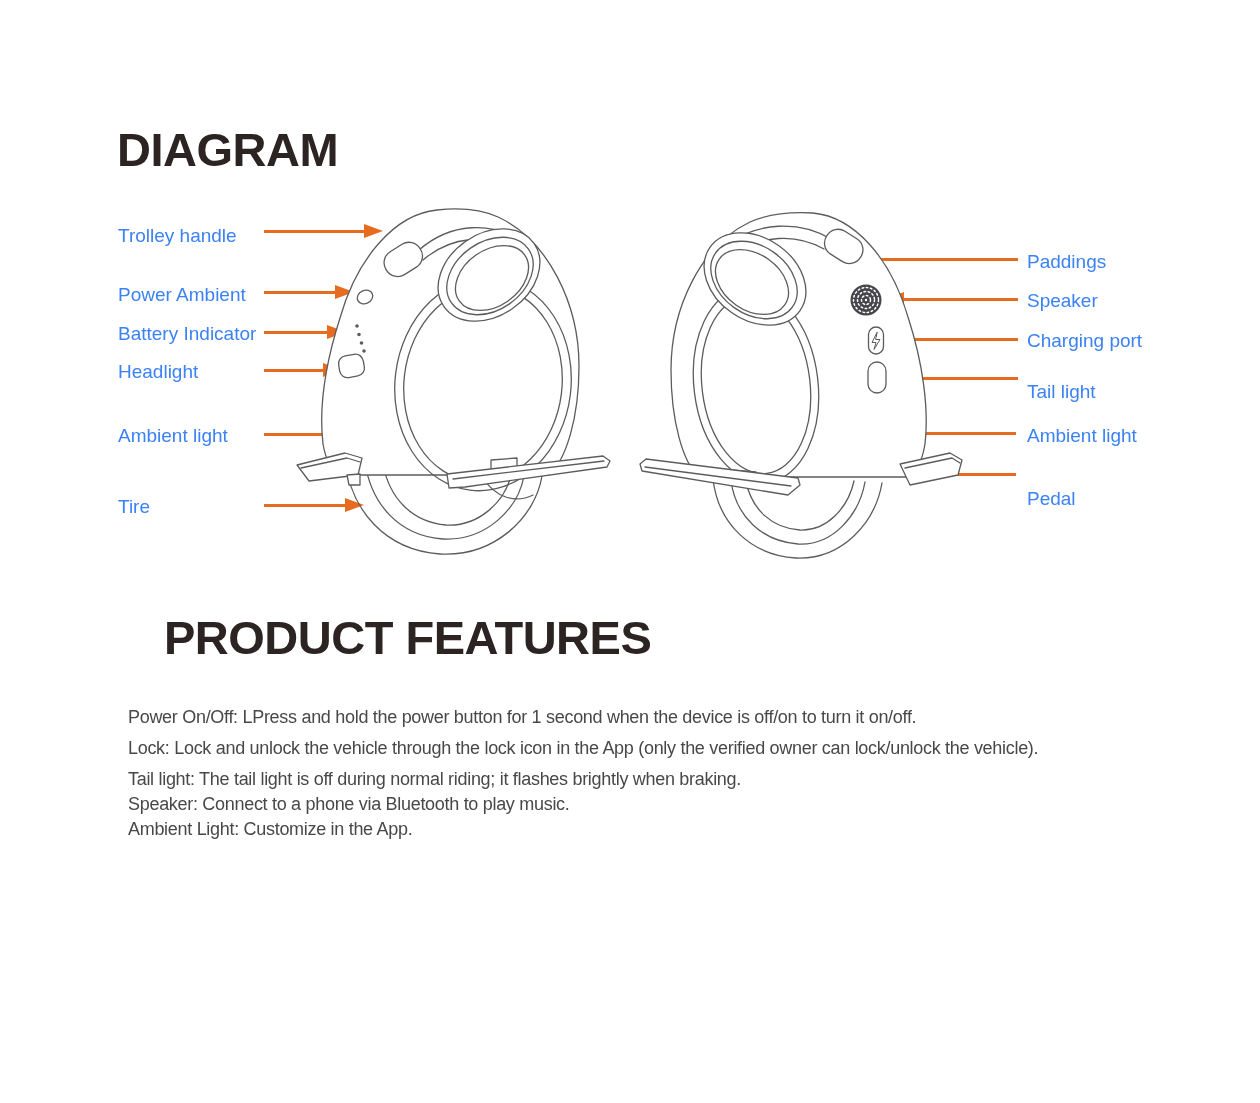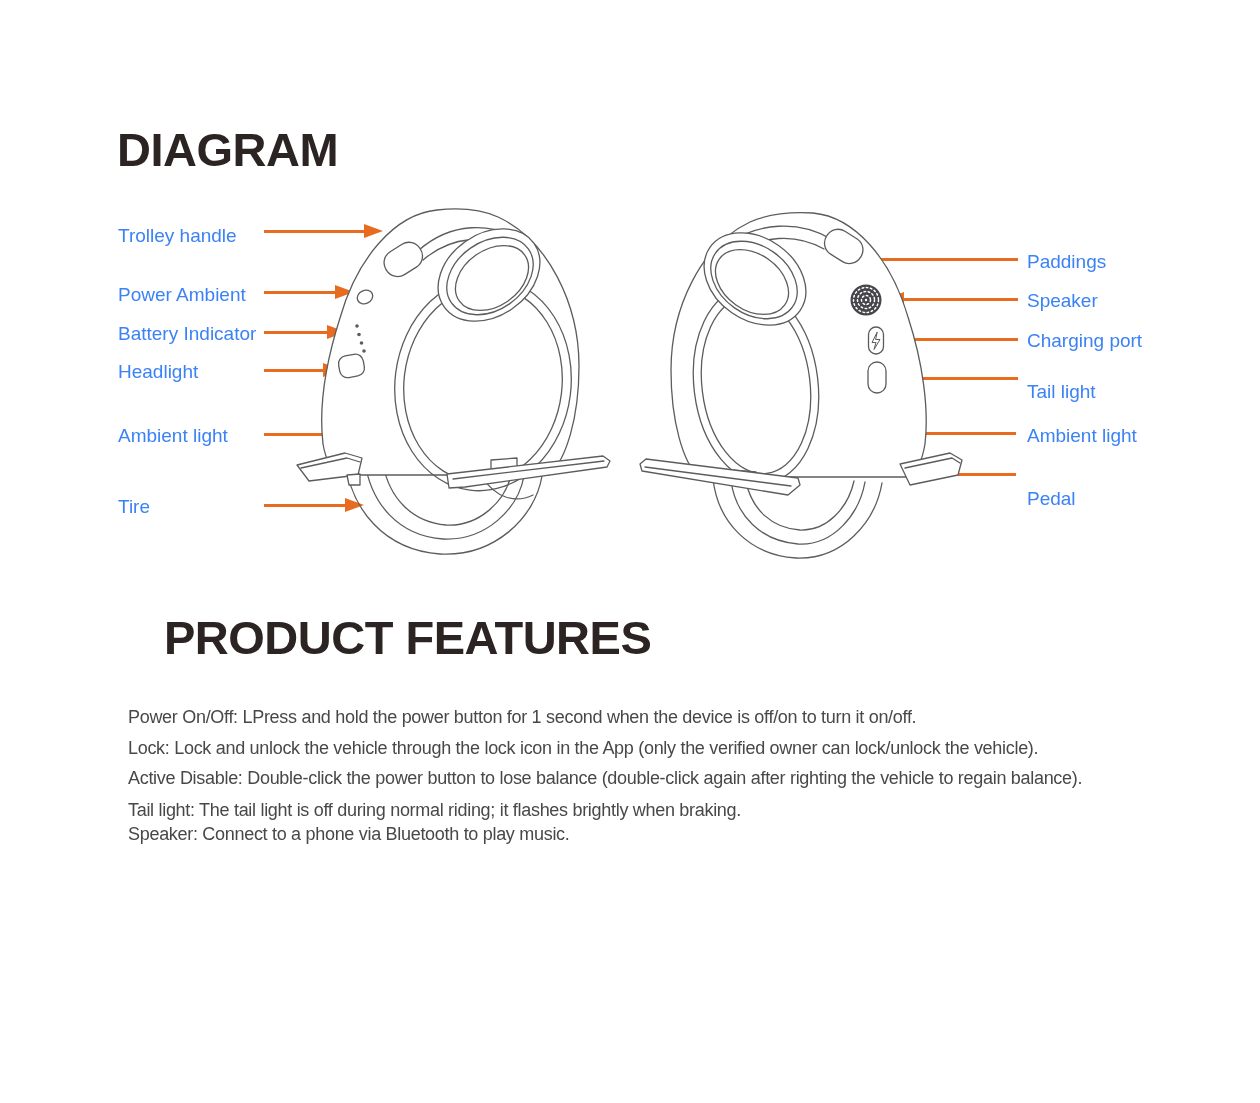--- a/index.html
+++ b/index.html
@@ -244,21 +244,20 @@
         <path d="M 277,265 L 324,255 L 332,260"></path>
       </g>
     </g>
   </svg>
 
   <h1 class="section-title" id="features-title">PRODUCT FEATURES</h1>
 
   <div class="features-body">
     <p>Power On/Off: LPress and hold the power button for 1 second when the device is off/on to turn it on/off.</p>
     <p>Lock: Lock and unlock the vehicle through the lock icon in the App (only the verified owner can lock/unlock the vehicle).</p>
-    <p class="nowrap">Active Disable: Double-click the power button to lose balance (double-click again after righting the vehicle to regain balance).</p>
     <p class="tight tight-first">Tail light: The tail light is off during normal riding; it flashes brightly when braking.</p>
     <p class="tight">Speaker: Connect to a phone via Bluetooth to play music.</p>
     <p class="tight">Ambient Light: Customize in the App.</p>
   </div>
 
   <div class="page-number">3</div>
 
 </div>
 
 </body></html>

